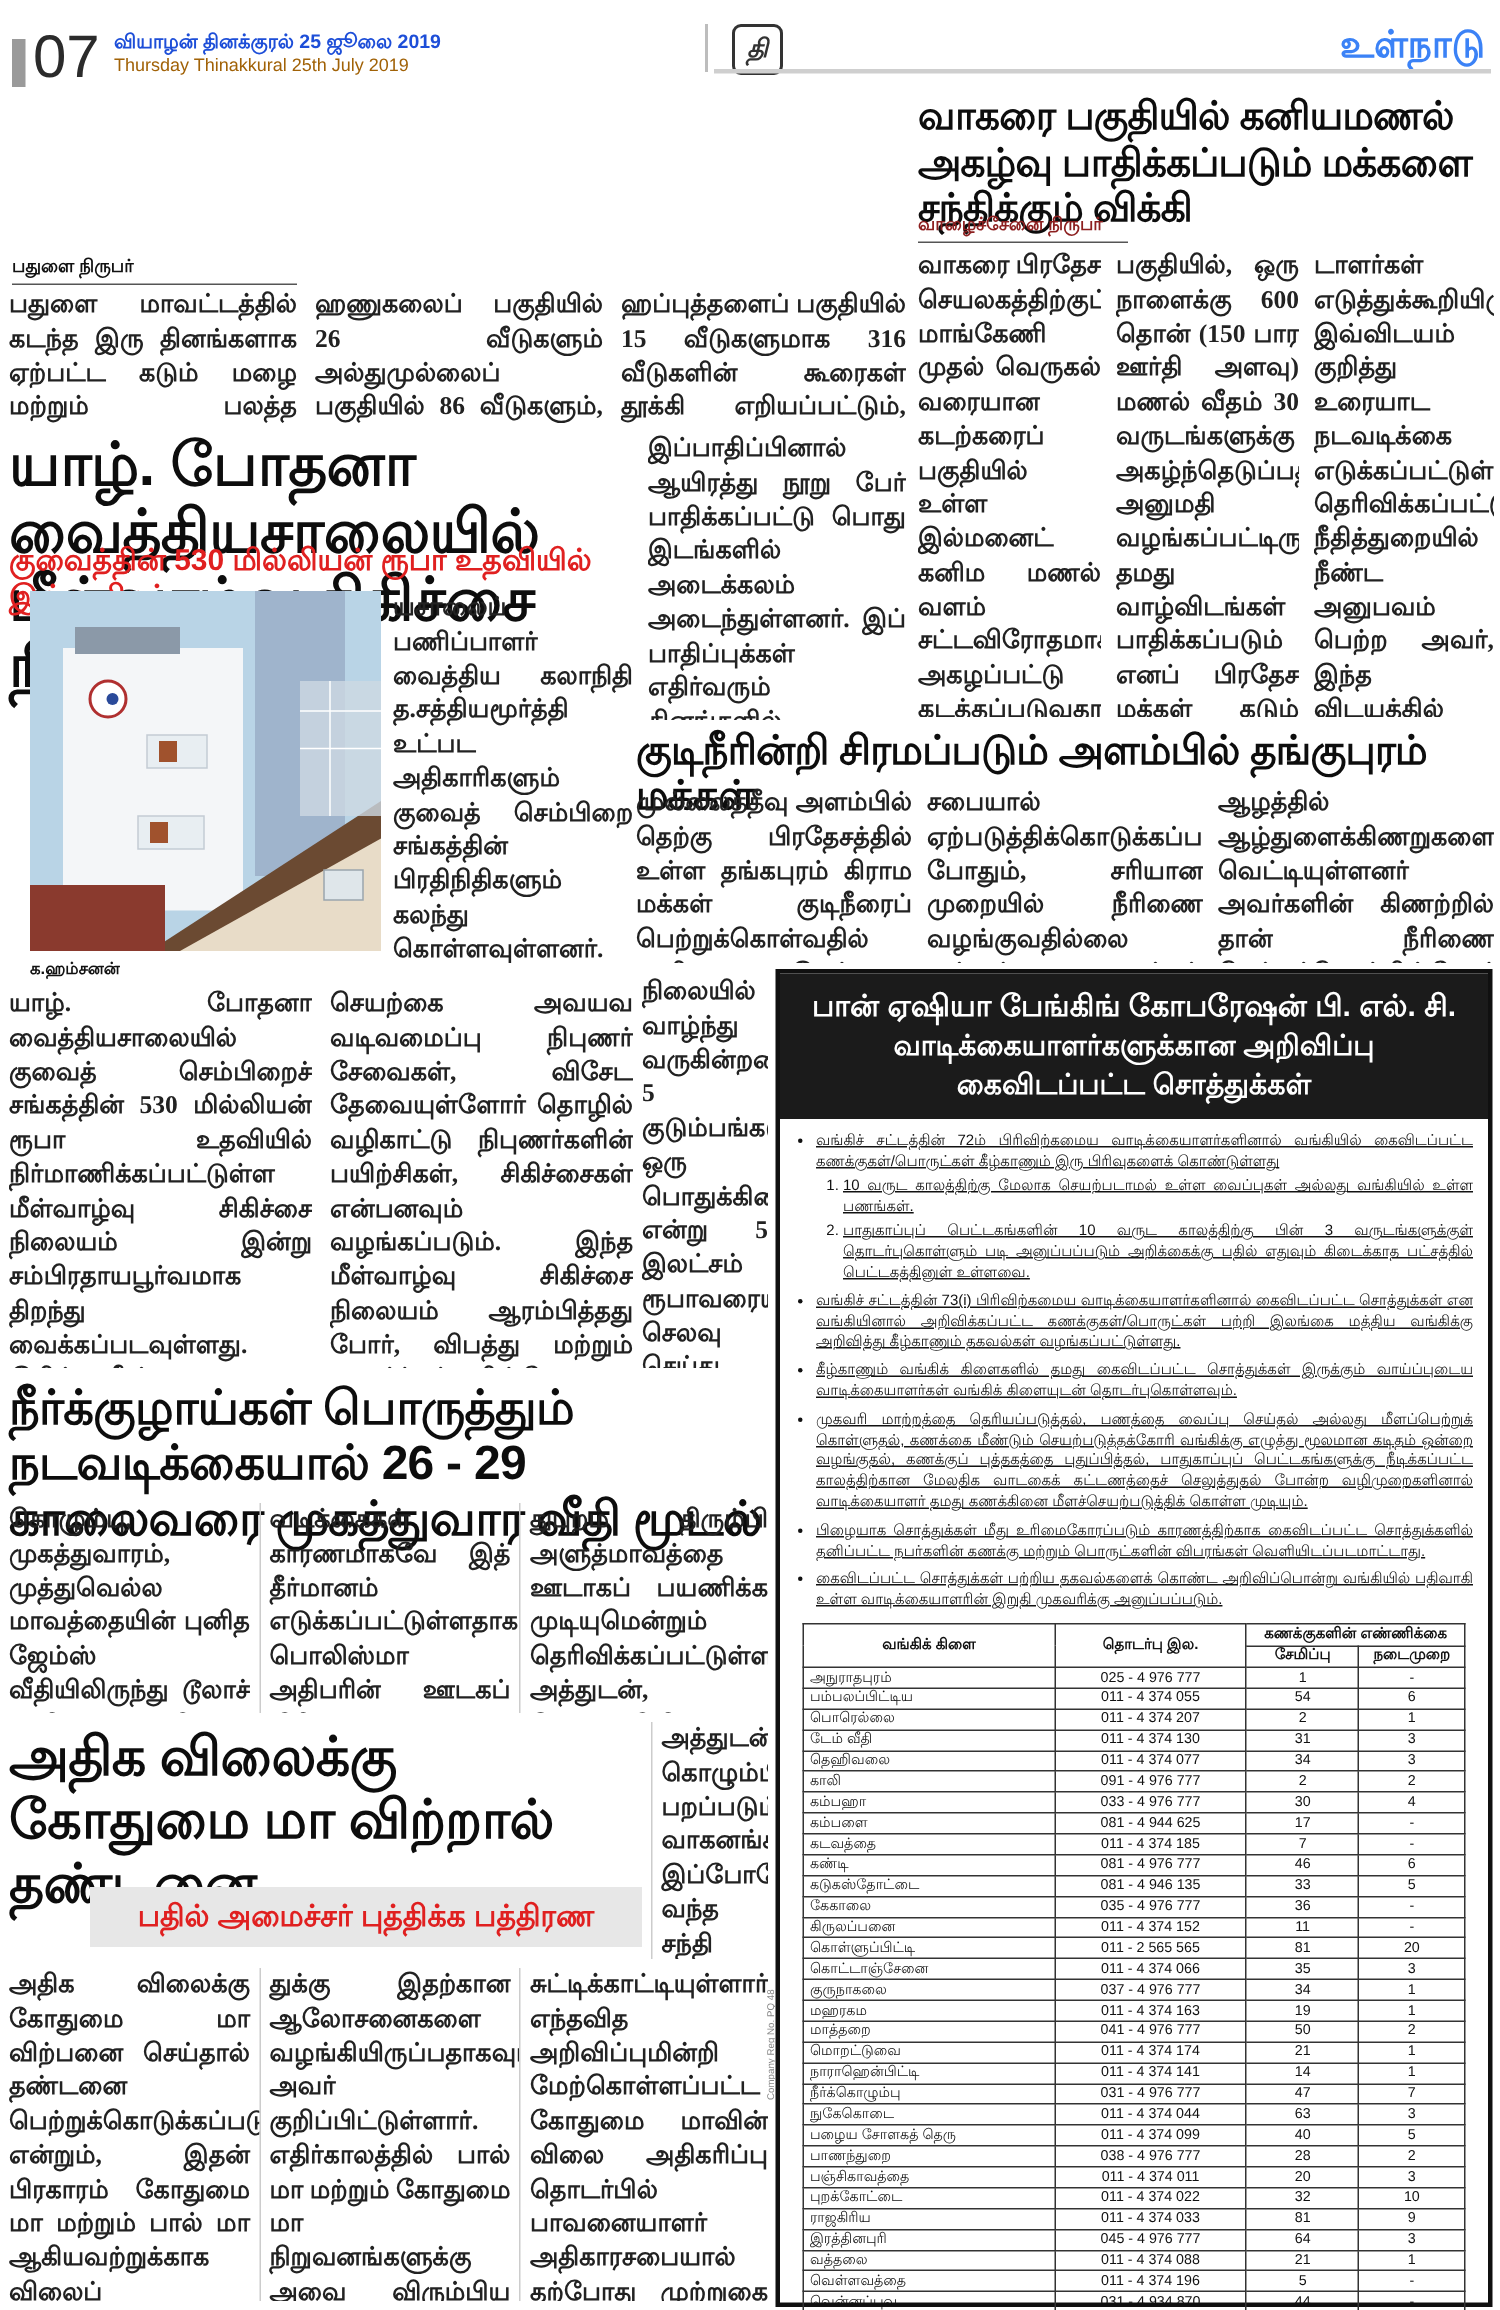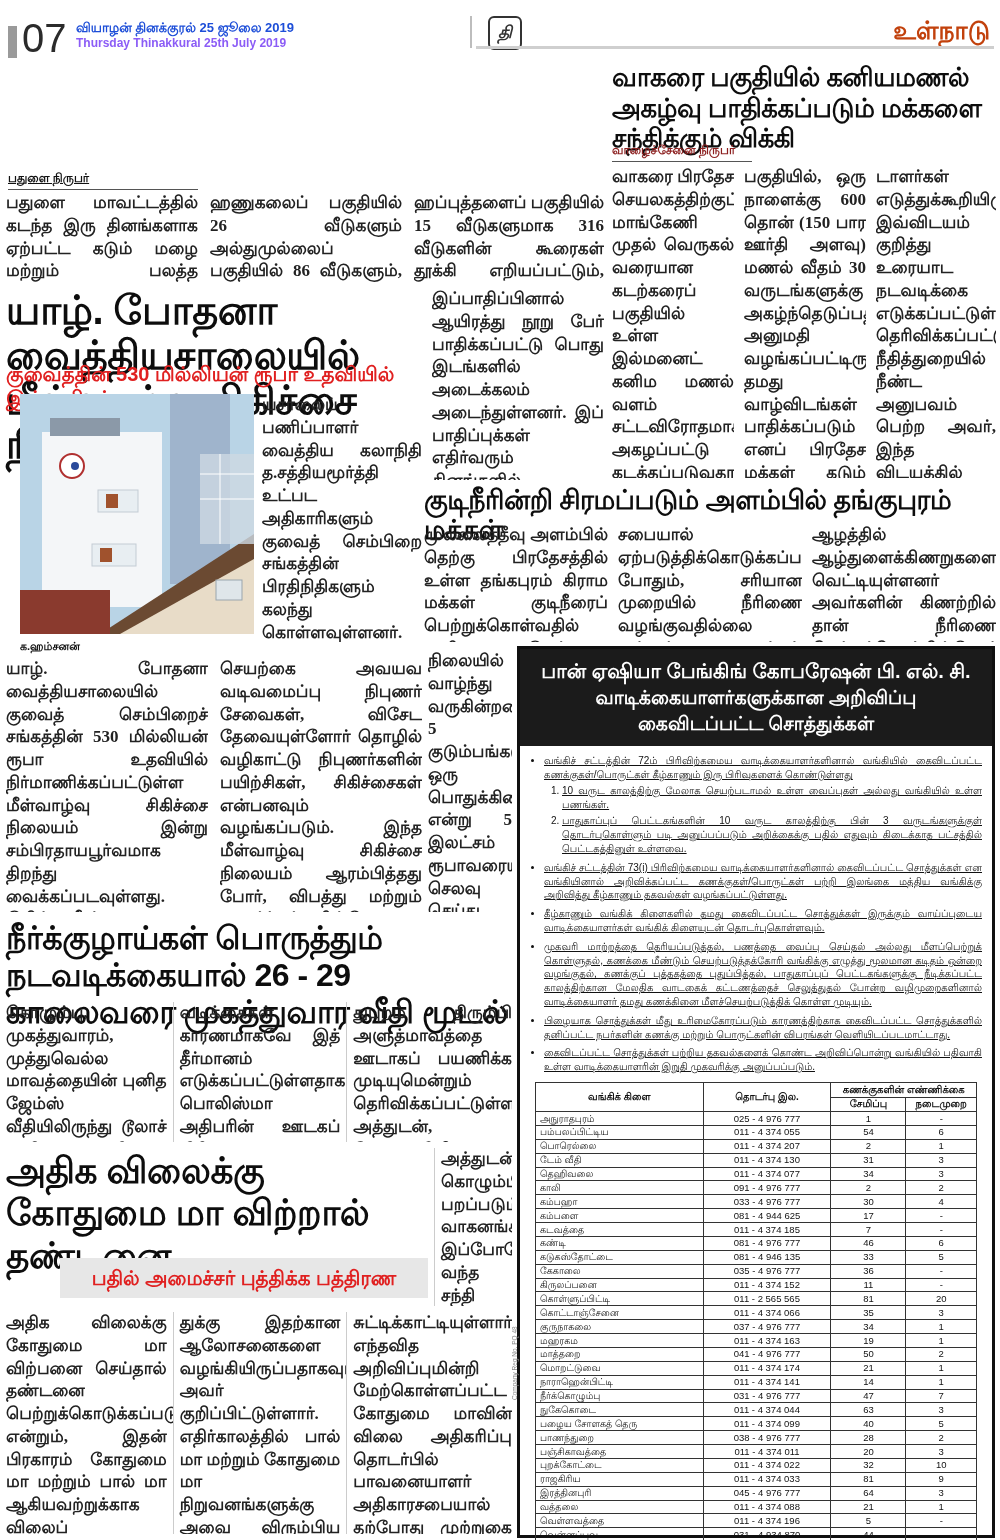--- a/index.html
+++ b/index.html
@@ -3,37 +3,37 @@
 <meta charset="utf-8">
 <style>
   html,body{margin:0;padding:0;background:#f2f2f2;}
   #page{position:relative;width:1000px;height:1540px;background:#ffffff;overflow:hidden;
         font-family:"Liberation Sans",sans-serif;color:#1a1a1a;}
   .abs{position:absolute;}
   
   .pagebar{width:9px;height:32px;background:#9a9a9a;}
   .pagenum{font-size:40px;font-weight:400;color:#2b2b2b;line-height:1;}
   .mast-ta{font-size:13px;font-weight:bold;color:#1d4ed8;line-height:1.25;}
-  .mast-en{font-size:12px;font-weight:bold;color:#8b5cf6;line-height:1.25;}
+  .mast-en{font-size:12px;font-weight:normal;color:#a16207;line-height:1.25;}
   .vsep{width:2px;height:32px;background:#bdbdbd;}
   .mastlogo{width:30px;height:30px;border:2px solid #333;border-radius:6px;display:flex;
             align-items:center;justify-content:center;font-style:italic;font-weight:bold;font-size:17px;color:#333;}
-  .section-label{font-size:25px;font-weight:600;color:#c2410c;}
+  .section-label{font-size:25px;font-weight:600;color:#3b82f6;}
   .hdr-rule{height:3px;background:#cfcfcf;}
   
   .hl{font-weight:bold;color:#0d0d0d;letter-spacing:-0.5px;}
   .hl-a{font-size:42px;line-height:1.1;}
   .hl-b{font-size:40px;line-height:1.12;}
   .hl-c{font-size:26px;line-height:1.18;}
   .hl-d{font-size:27px;line-height:1.1;}
   .hl-e{font-size:32px;line-height:1.15;}
   .hl-f{font-size:36px;line-height:1.18;}
   .subhead-red{color:#e02020;font-weight:bold;font-size:20px;line-height:1.2;}
   .gray-band{background:#e7e7e7;display:flex;align-items:center;justify-content:center;}
-  .byline{font-size:12px;font-weight:bold;color:#111;text-decoration:underline;}
+  .byline{font-size:12px;font-weight:bold;color:#111;}
   .byline-red{font-size:12px;font-weight:bold;color:#8c1f1f;}
   .byrule{height:1px;background:#555;margin-top:3px;}
   
   .cols{display:flex;}
   .col{font-family:"Liberation Serif",serif;font-size:17px;line-height:1.34;text-align:justify;
        overflow:hidden;color:#222;font-weight:bold;}
   .rule-l{border-left:1px solid #cccccc;}
   .credit{font-size:11px;font-weight:bold;color:#111;}
   
   .photo{background:#bcd6e8;overflow:hidden;}

